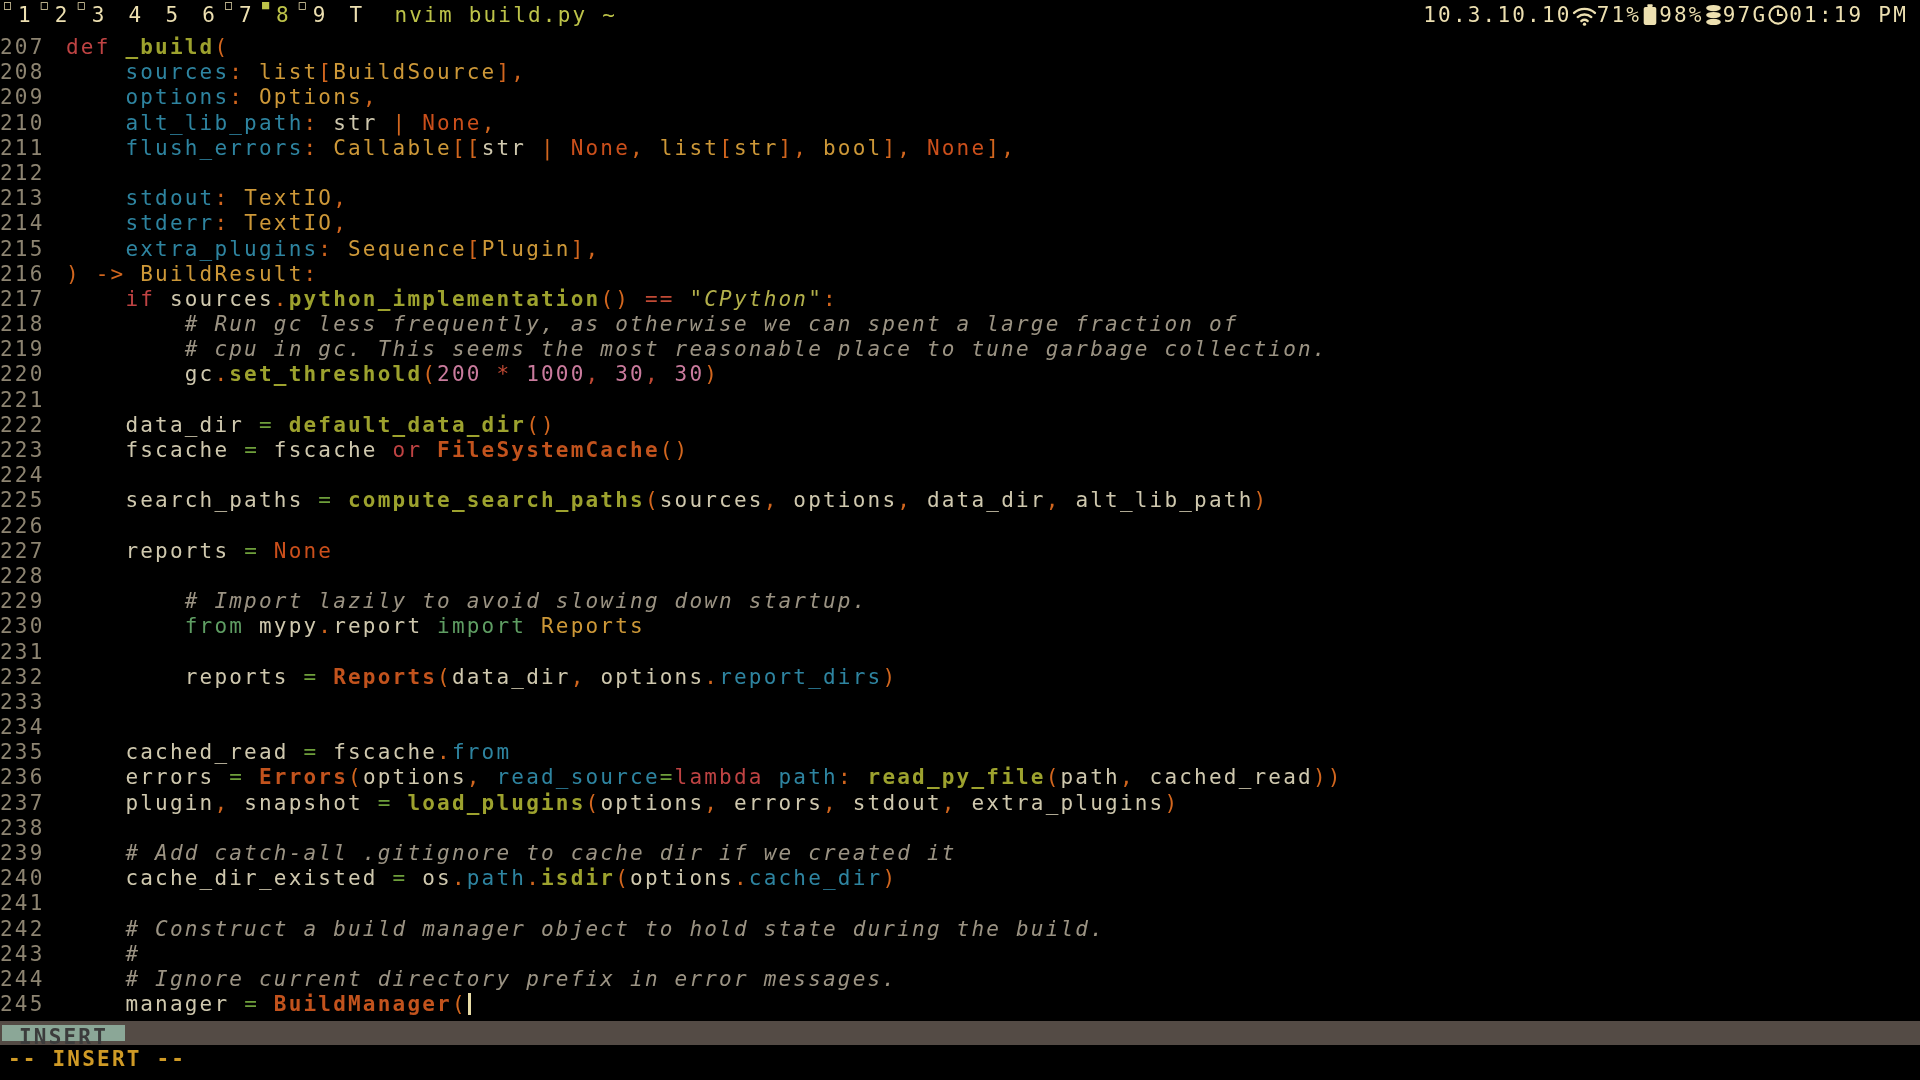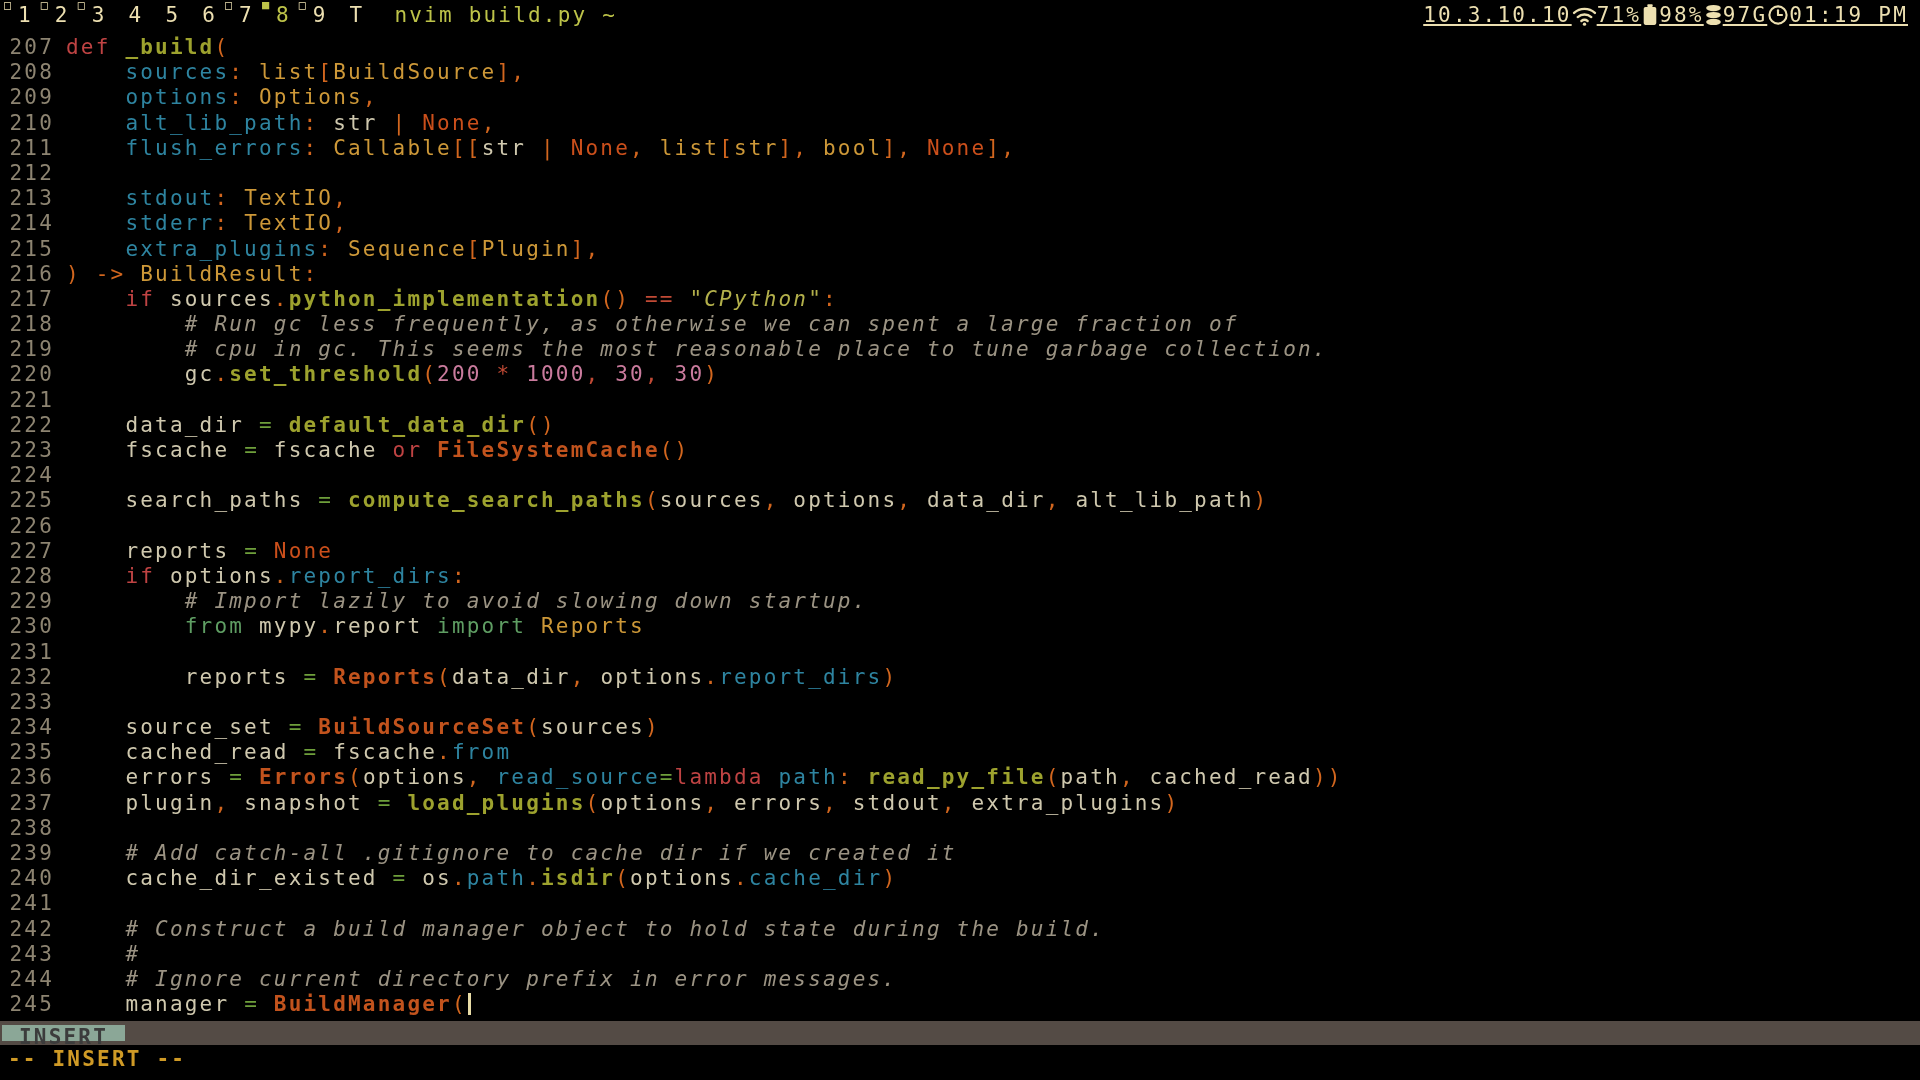--- a/index.html
+++ b/index.html
@@ -7,26 +7,26 @@
     position:relative;width:1920px;height:1080px;background:#000;overflow:hidden;
     font-family:"DejaVu Sans Mono",monospace;font-size:21px;letter-spacing:2.2px;
   }
   
   .tmux-bar{height:30px;display:flex;align-items:center;color:var(--c-cream);padding:0 12px 0 18px;}
   .win-list{display:flex;gap:22px;}
   .win{position:relative;cursor:default;}
   .win .flag{position:absolute;left:-14px;top:-5px;font-size:12px;letter-spacing:0;}
   .win.active{color:var(--c-active);}
   .session-title{color:var(--c-active);margin-left:30px;}
-  .status-right{margin-left:auto;display:flex;align-items:center;color:var(--c-cream);text-decoration:underline;}
+  .status-right{margin-left:auto;display:flex;align-items:center;color:var(--c-cream);}
   .status-right svg{display:block;}
   
   .editor{padding-top:5px;}
   .line{display:flex;height:25.2px;line-height:25.2px;}
-  .ln{flex:0 0 54px;width:54px;text-align:right;color:var(--c-linenr);}
+  .ln{flex:0 0 54px;width:54px;text-align:left;color:var(--c-linenr);}
   .lc{white-space:pre;padding-left:12px;}
   .t-kw{color:var(--c-kw);}
   .t-fn{color:var(--c-fn);font-weight:bold;}
   .t-type{color:var(--c-type);}
   .t-punct{color:var(--c-punct);}
   .t-none{color:var(--c-none);}
   .t-mem{color:var(--c-mem);}
   .t-ctor{color:var(--c-ctor);font-weight:bold;}
   .t-op{color:var(--c-op);}
   .t-num{color:var(--c-num);}
@@ -176,21 +176,20 @@
       <div class="line">
         <span class="ln">226</span>
         <span class="lc"></span>
       </div>
       <div class="line">
         <span class="ln">227</span>
         <span class="lc"><span class="t-fg">    </span><span class="t-fg">reports </span><span class="t-asn">= </span><span class="t-none">None</span></span>
       </div>
       <div class="line">
         <span class="ln">228</span>
-        <span class="lc"><span class="t-fg">    </span><span class="t-kw">if </span><span class="t-fg">options</span><span class="t-punct">.</span><span class="t-mem">report_dirs</span><span class="t-punct">:</span></span>
       </div>
       <div class="line">
         <span class="ln">229</span>
         <span class="lc"><span class="t-fg">        </span><span class="t-cmt"># Import lazily to avoid slowing down startup.</span></span>
       </div>
       <div class="line">
         <span class="ln">230</span>
         <span class="lc"><span class="t-fg">        </span><span class="t-imp">from </span><span class="t-fg">mypy</span><span class="t-punct">.</span><span class="t-fg">report </span><span class="t-imp">import </span><span class="t-type">Reports</span></span>
       </div>
       <div class="line">
@@ -200,21 +199,20 @@
       <div class="line">
         <span class="ln">232</span>
         <span class="lc"><span class="t-fg">        </span><span class="t-fg">reports </span><span class="t-asn">= </span><span class="t-ctor">Reports</span><span class="t-punct">(</span><span class="t-fg">data_dir</span><span class="t-punct">, </span><span class="t-fg">options</span><span class="t-punct">.</span><span class="t-mem">report_dirs</span><span class="t-punct">)</span></span>
       </div>
       <div class="line">
         <span class="ln">233</span>
         <span class="lc"></span>
       </div>
       <div class="line">
         <span class="ln">234</span>
-        <span class="lc"><span class="t-fg">    </span><span class="t-fg">source_set </span><span class="t-asn">= </span><span class="t-ctor">BuildSourceSet</span><span class="t-punct">(</span><span class="t-fg">sources</span><span class="t-punct">)</span></span>
       </div>
       <div class="line">
         <span class="ln">235</span>
         <span class="lc"><span class="t-fg">    </span><span class="t-fg">cached_read </span><span class="t-asn">= </span><span class="t-fg">fscache</span><span class="t-punct">.</span><span class="t-mem">from</span></span>
       </div>
       <div class="line">
         <span class="ln">236</span>
         <span class="lc"><span class="t-fg">    </span><span class="t-fg">errors </span><span class="t-asn">= </span><span class="t-ctor">Errors</span><span class="t-punct">(</span><span class="t-fg">options</span><span class="t-punct">, </span><span class="t-mem">read_source</span><span class="t-asn">=</span><span class="t-kw">lambda </span><span class="t-mem">path</span><span class="t-punct">: </span><span class="t-fn">read_py_file</span><span class="t-punct">(</span><span class="t-fg">path</span><span class="t-punct">, </span><span class="t-fg">cached_read</span><span class="t-punct">))</span></span>
       </div>
       <div class="line">

